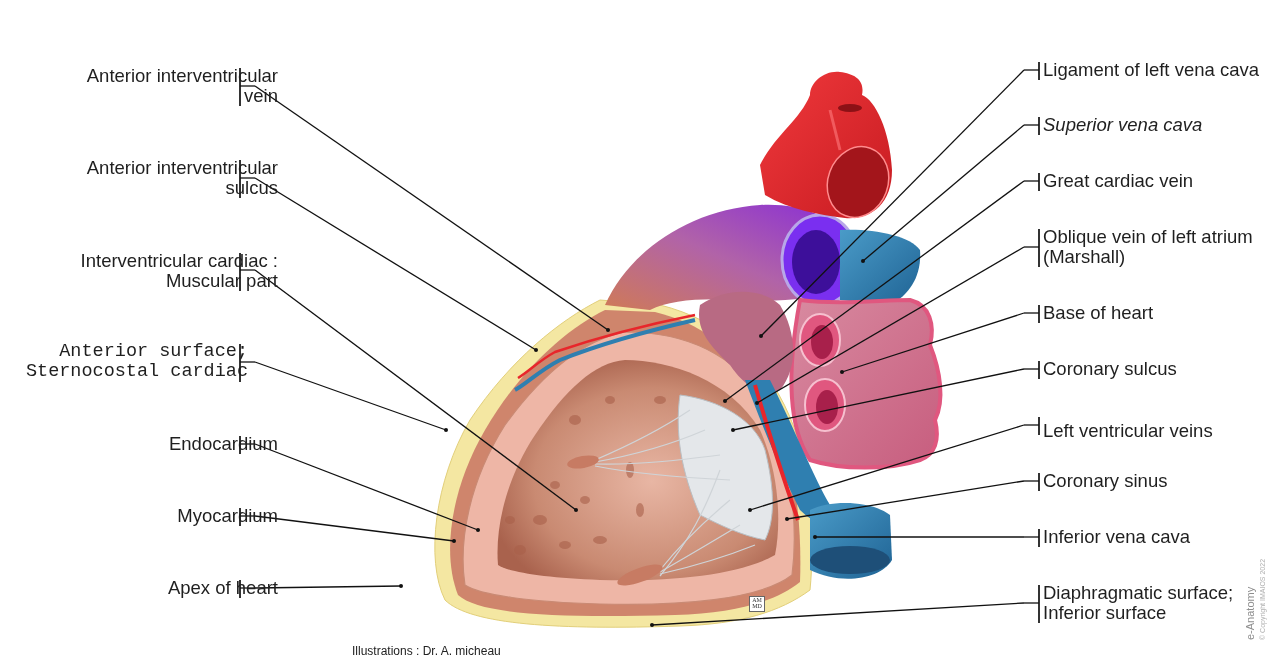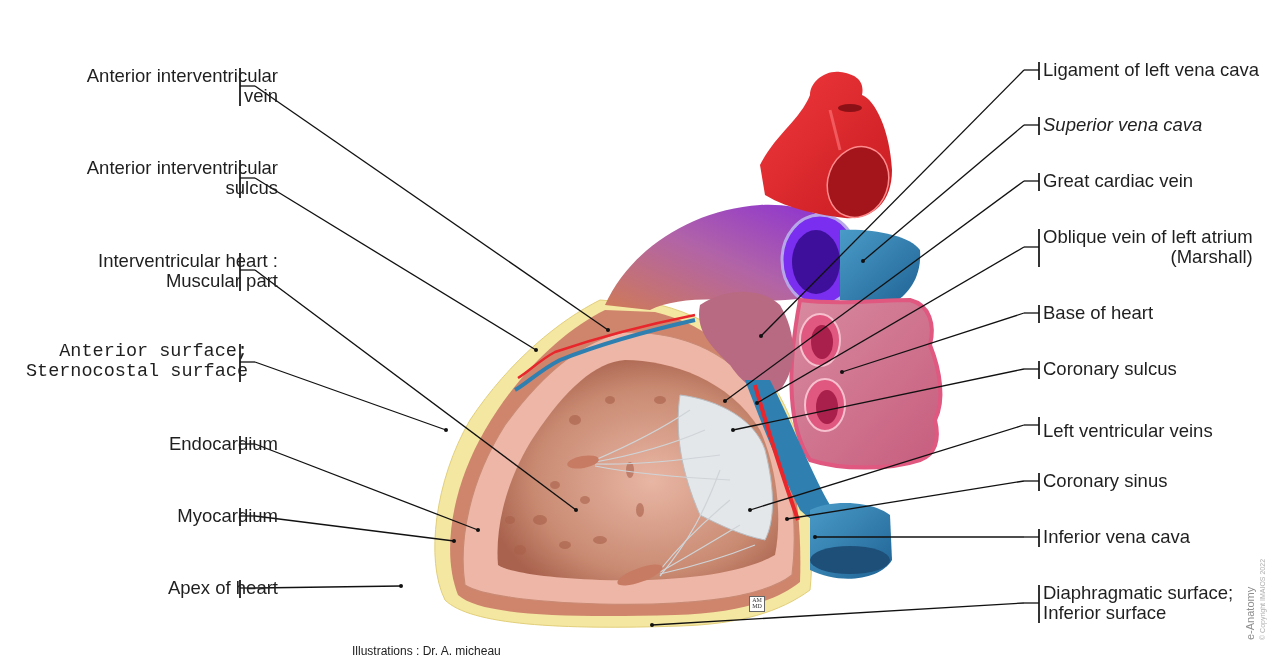--- a/index.html
+++ b/index.html
@@ -223,26 +223,26 @@
   
   <div class="label left" style="right:1042px; top:66px;">
     <div>Anterior interventricular</div>
     <div>vein</div>
   </div>
   <div class="label left" style="right:1042px; top:158px;">
     <div>Anterior interventricular</div>
     <div>sulcus</div>
   </div>
   <div class="label left" style="right:1042px; top:251px;">
-    <div>Interventricular heart :</div>
+    <div>Interventricular cardiac :</div>
     <div>Muscular part</div>
   </div>
   <div class="label left" style="right:1072px; top:342px;font-family:Liberation Mono, monospace;">
     <div>Anterior surface;</div>
-    <div>Sternocostal surface</div>
+    <div>Sternocostal cardiac</div>
   </div>
   <div class="label left" style="right:1042px; top:434px;">
     <div>Endocardium</div>
   </div>
   <div class="label left" style="right:1042px; top:506px;">
     <div>Myocardium</div>
   </div>
   <div class="label left" style="right:1042px; top:578px;">
     <div>Apex of heart</div>
   </div>
@@ -250,21 +250,21 @@
   
   <div class="label right" style="left:1043px; top:60px;">
     <div>Ligament of left vena cava</div>
   </div>
   <div class="label right" style="left:1043px; top:115px;font-style:italic;">
     <div>Superior vena cava</div>
   </div>
   <div class="label right" style="left:1043px; top:171px;">
     <div>Great cardiac vein</div>
   </div>
-  <div class="label right" style="left:1043px; top:227px;text-align:right;">
+  <div class="label right" style="left:1043px; top:227px;">
     <div>Oblique vein of left atrium</div>
     <div>(Marshall)</div>
   </div>
   <div class="label right" style="left:1043px; top:303px;">
     <div>Base of heart</div>
   </div>
   <div class="label right" style="left:1043px; top:359px;">
     <div>Coronary sulcus</div>
   </div>
   <div class="label right" style="left:1043px; top:415px;margin-top:6px;">

